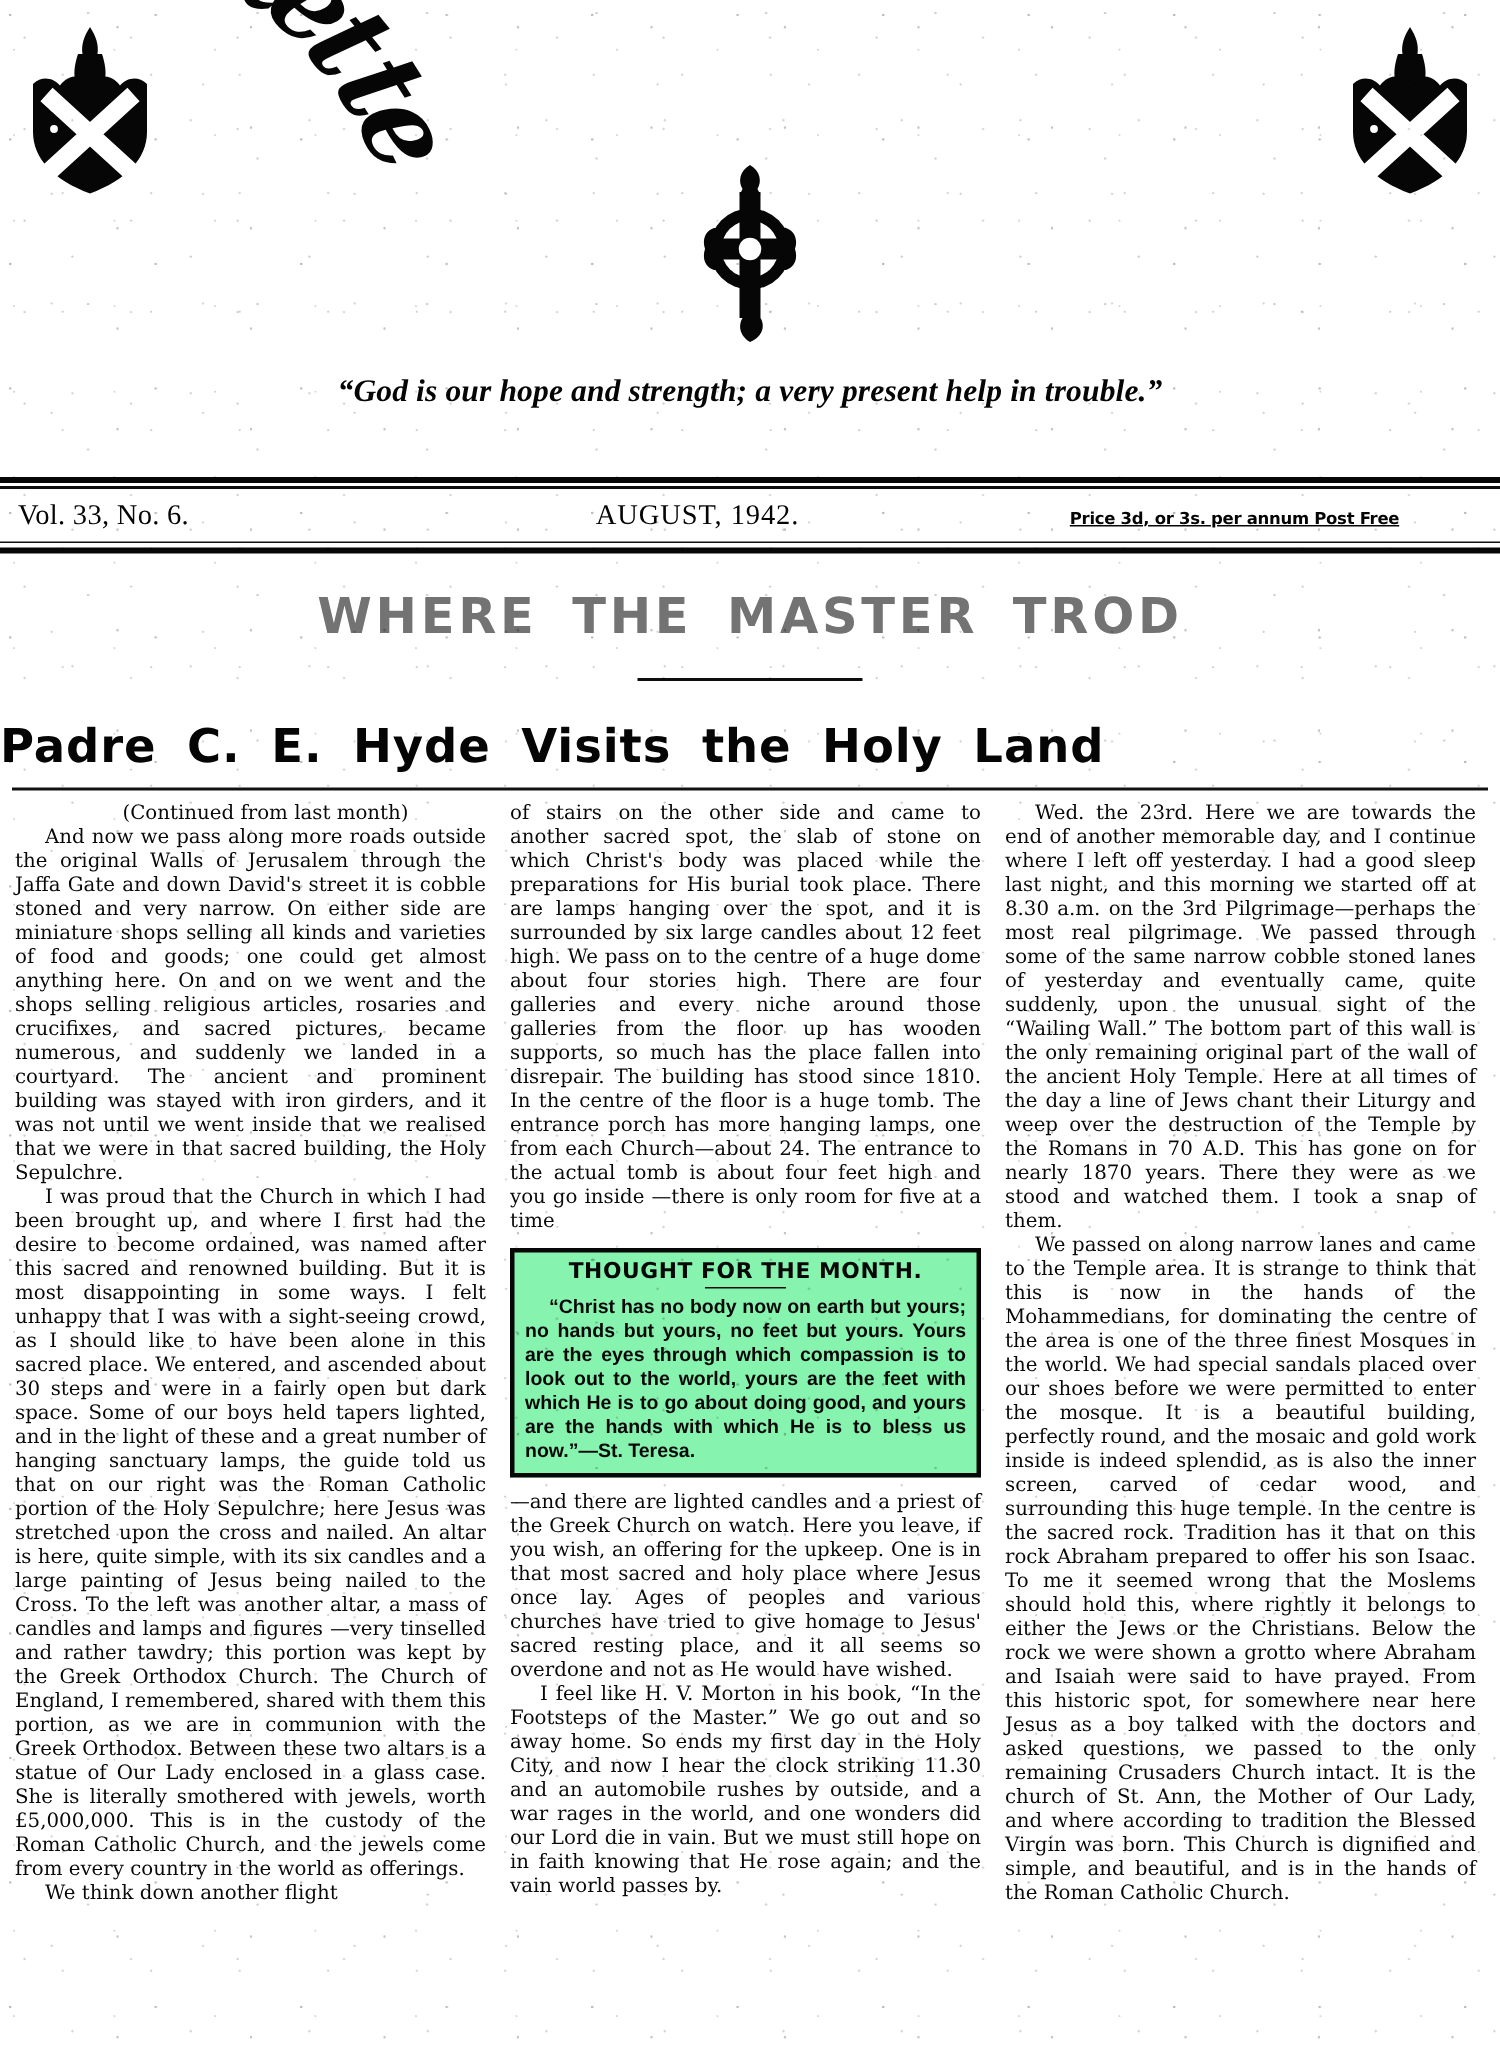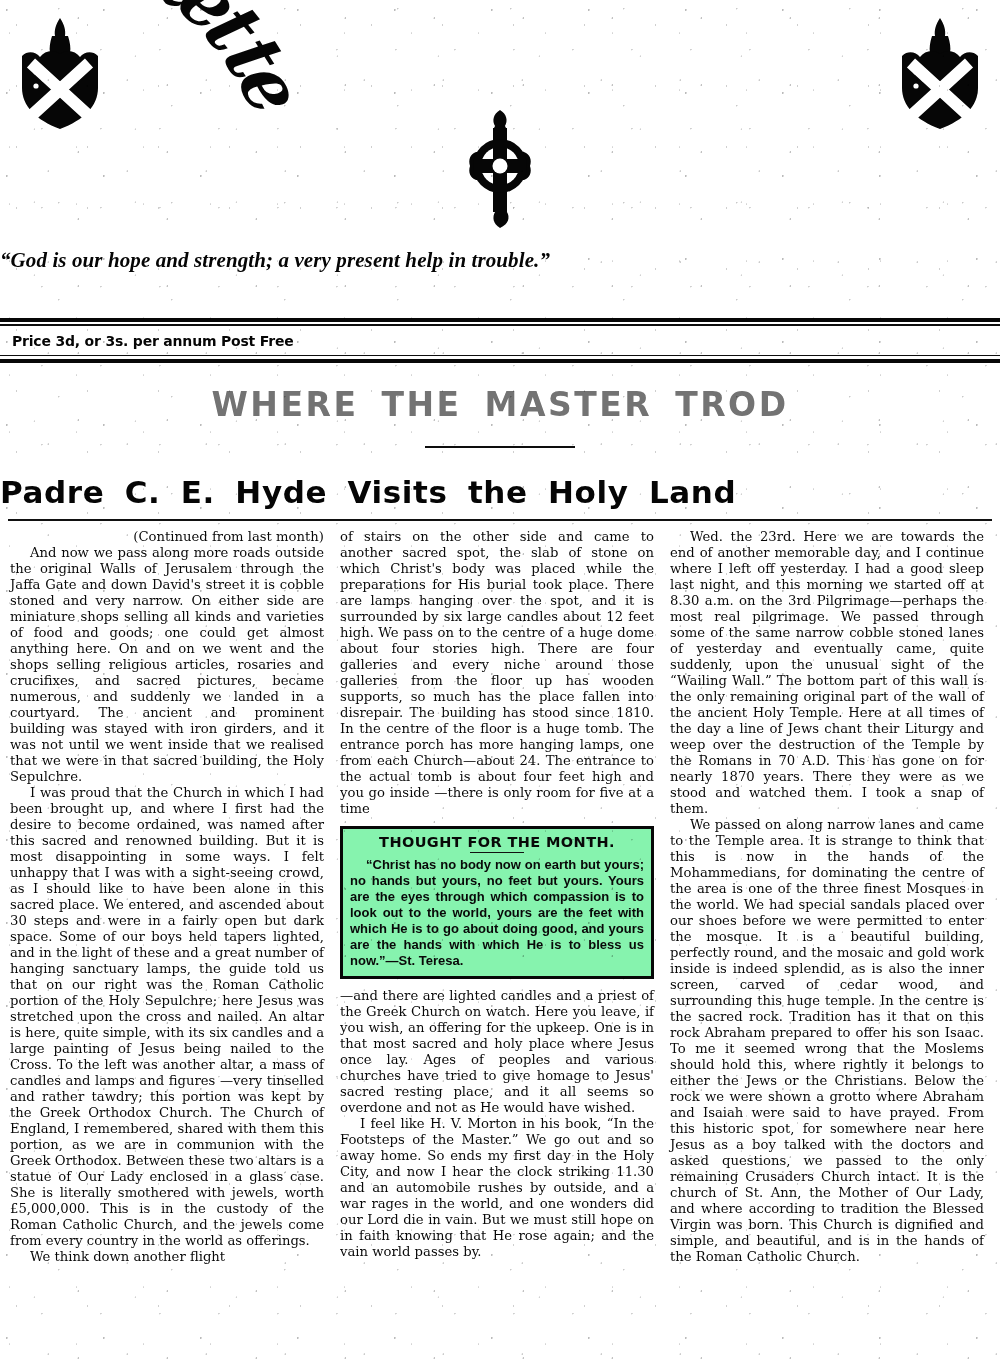--- a/index.html
+++ b/index.html
@@ -78,21 +78,21 @@
     color: #0b0b0b;
     white-space: pre;
     transform-origin: 50% 50%;
     letter-spacing: -0.02em;
   }
 
   .epigraph {
     position: absolute;
     left: 0; right: 0;
     top: 248px;
-    text-align: left;
+    text-align: center;
     font-family: "Liberation Serif", serif;
     font-style: italic;
     font-weight: 700;
     font-size: 21px;
     letter-spacing: .1px;
   }
 
   
   .rule-thick { height: 4px; background: #0c0c0c; }
   .rule-thin  { height: 1.6px; background: #121212; }
@@ -111,25 +111,26 @@
     width: 260px;
   }
   .folio-date {
     flex: 1;
     text-align: center;
     font-size: 19px;
     letter-spacing: .6px;
   }
   .folio-price {
     width: 330px;
-    text-align: left;
+    text-align: center;
     font-family: "DejaVu Sans", sans-serif;
     font-weight: 700;
-    font-size: 14px;
+    font-size: 11px;
     letter-spacing: -.2px;
+    text-decoration: underline;
   }
 
   
   .headline {
     text-align: center;
     font-family: "DejaVu Sans", sans-serif;
     font-weight: 700;
     font-size: 33px;
     letter-spacing: 2.5px;
     word-spacing: 9px;
@@ -173,21 +174,21 @@
     text-justify: inter-word;
     hyphens: manual;
     color: #0d0d0d;
   }
   .col p {
     margin: 0;
     text-indent: 20px;
   }
   .col p.noindent { text-indent: 0; }
   .contd {
-    text-align: right;
+    text-align: center;
     text-indent: 0;
     margin-bottom: 1px;
     font-size: 13.2px;
   }
 
   
   .thought-box {
     border-top: 3.5px solid #0c0c0c;
     border-bottom: 3.5px solid #0c0c0c;
     border-left: 3.5px solid #0c0c0c;
@@ -292,20 +293,22 @@
   </div>
 
   <div class="epigraph">“God is our hope and strength; a very present help in trouble.”</div>
 </div>
 
 <div class="rule-thick"></div>
 <div class="rule-gap-2"></div>
 <div class="rule-thin"></div>
 
 <div class="folio-band">
+  <div class="folio-vol">Vol. 33, No. 6.</div>
+  <div class="folio-date">AUGUST, 1942.</div>
   <div class="folio-price">Price 3d, or 3s. per annum Post Free</div>
 </div>
 
 <div class="rule-thin"></div>
 <div class="rule-gap-3"></div>
 <div class="rule-thick"></div>
 
 <h1 class="headline">WHERE THE MASTER TROD</h1>
 <div class="head-rule"></div>
 <h2 class="subhead">Padre C. E. Hyde Visits the Holy Land</h2>

